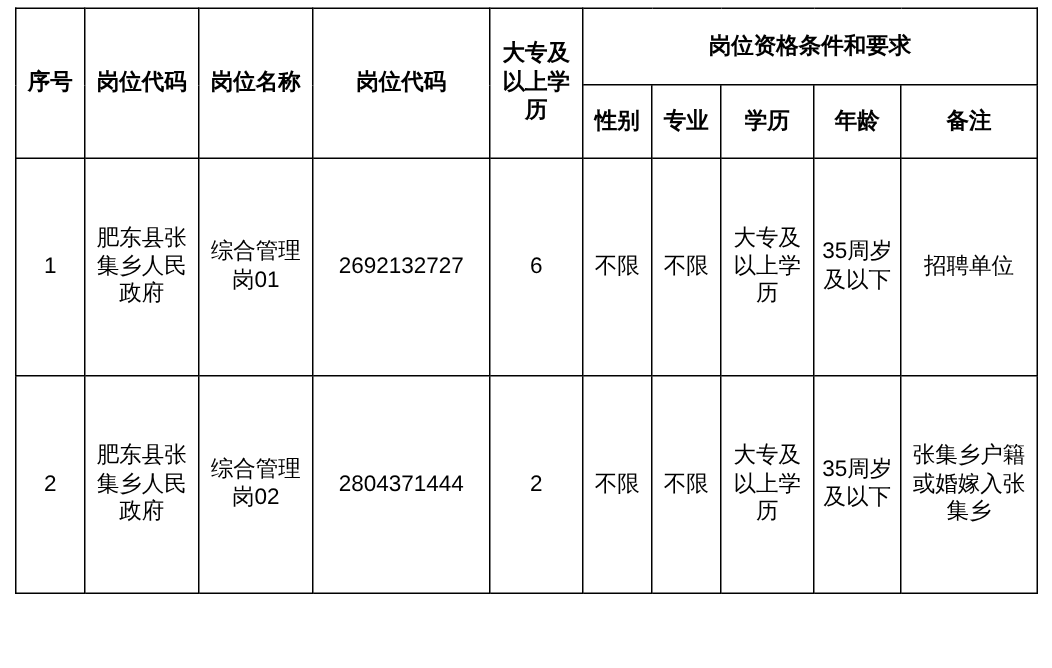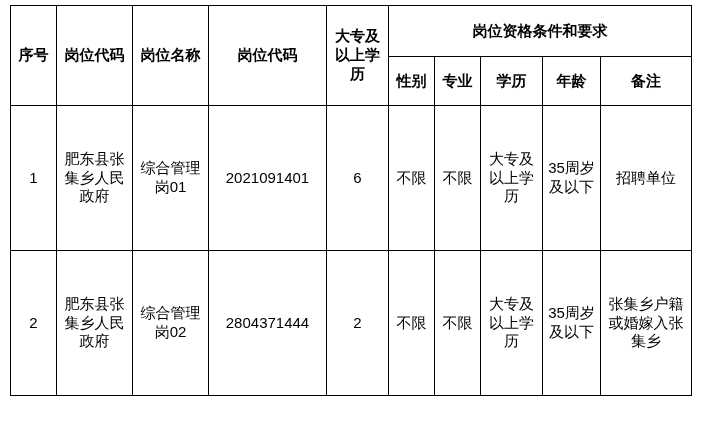--- a/index.html
+++ b/index.html
@@ -88,21 +88,21 @@
         <th>学历</th>
         <th>年龄</th>
         <th>备注</th>
       </tr>
     </thead>
     <tbody>
       <tr class="body-row">
         <td>1</td>
         <td>肥东县张集乡人民政府</td>
         <td>综合管理岗01</td>
-        <td>2021091401</td>
+        <td>2692132727</td>
         <td>6</td>
         <td>不限</td>
         <td>不限</td>
         <td>大专及以上学历</td>
         <td>35周岁及以下</td>
         <td>招聘单位</td>
       </tr>
       <tr class="body-row">
         <td>2</td>
         <td>肥东县张集乡人民政府</td>

